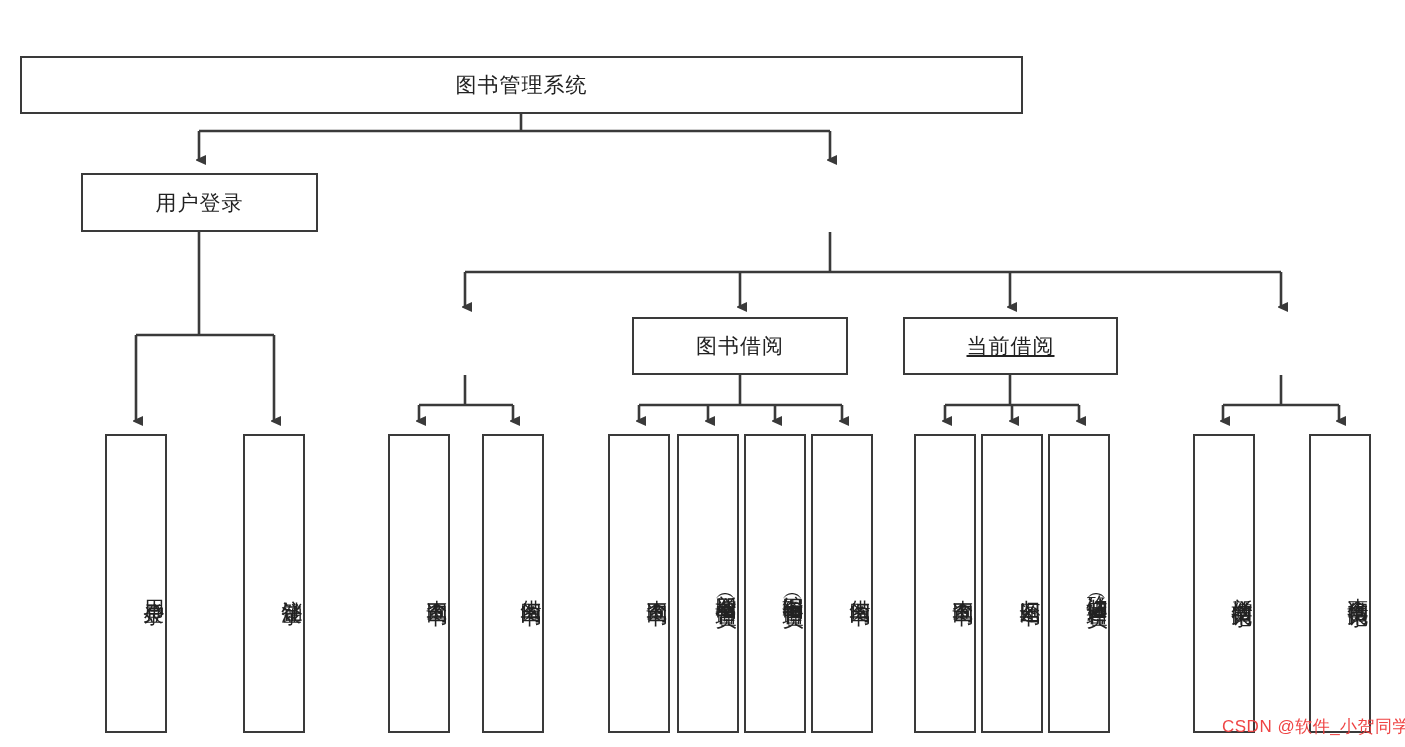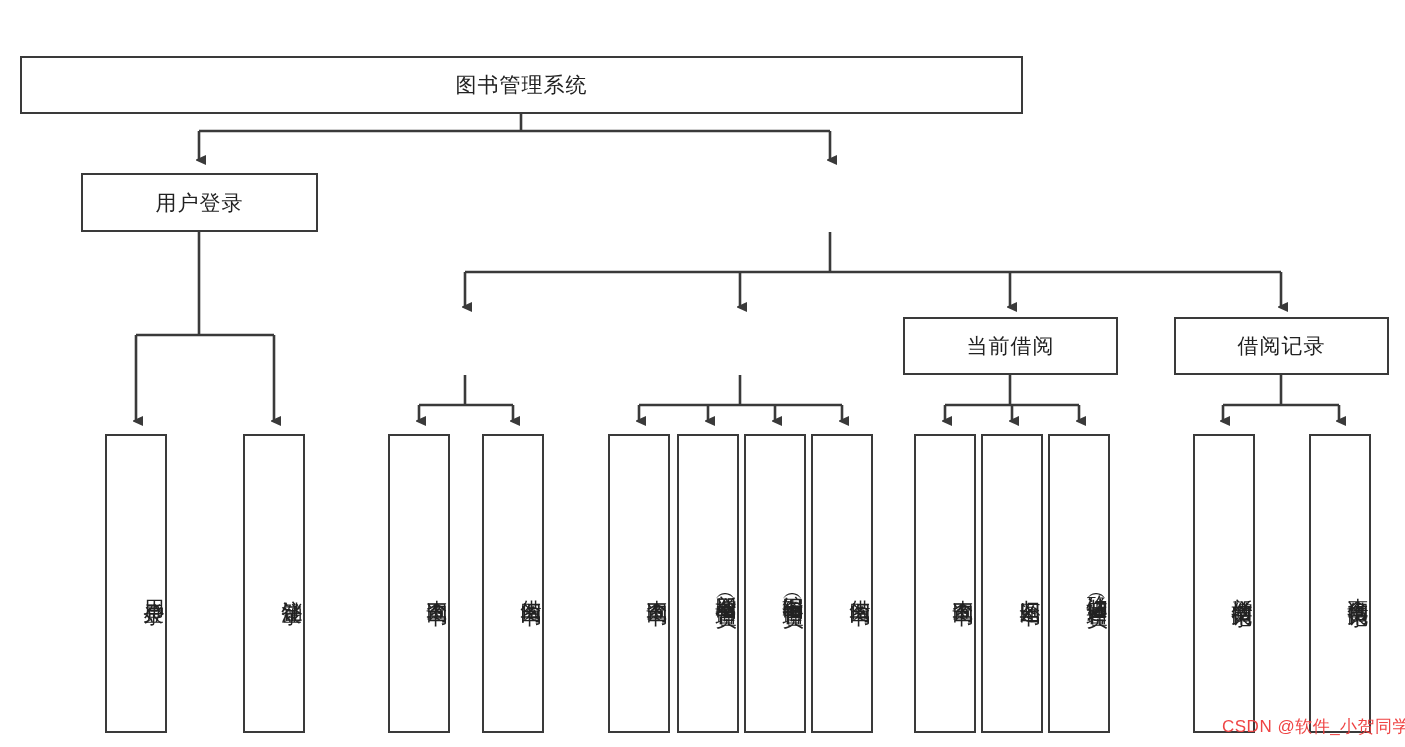--- a/index.html
+++ b/index.html
@@ -92,25 +92,25 @@
   </svg>
 
   <div class="node horiz" style="left:20px;top:12px;width:1003px;height:58px;margin-top:44px;">
     <span>图书管理系统</span>
   </div>
 
   <div class="node horiz" style="left:81px;top:173px;width:237px;height:59px;">
     <span>用户登录</span>
   </div>
 
-  <div class="node horiz" style="left:903px;top:317px;width:215px;height:58px;">
+  <div class="node horiz" style="left:632px;top:317px;width:216px;height:58px;">
+    <span>图书借阅</span>
+  </div>
+  <div class="node horiz" style="left:903px;top:317px;width:215px;height:58px;text-decoration:underline;">
     <span>当前借阅</span>
-  </div>
-  <div class="node horiz" style="left:1174px;top:317px;width:215px;height:58px;">
-    <span>借阅记录</span>
   </div>
 
   <div class="node vert" style="left:105px;top:434px;width:62px;height:299px;">
     <span>用户登录</span>
   </div>
   <div class="node vert" style="left:243px;top:434px;width:62px;height:299px;">
     <span>注销登录</span>
   </div>
 
   <div class="node vert" style="left:388px;top:434px;width:62px;height:299px;">

